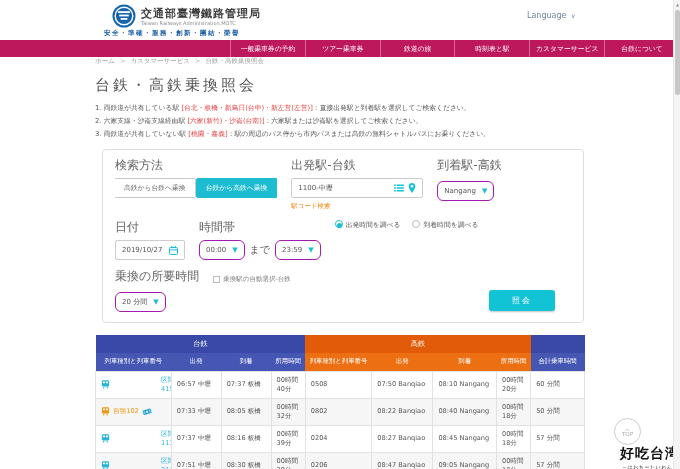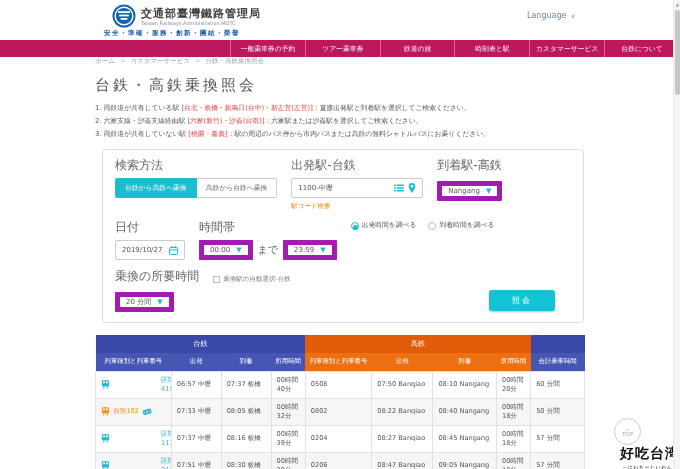--- a/index.html
+++ b/index.html
@@ -46,28 +46,28 @@
   .toggle-btn.active { background:#1cbcd1; color:#fff; border:1px solid #1cbcd1; border-radius:2px 0 0 2px; }
   .toggle-btn.inactive { background:#fff; color:#666; border:1px solid #ccc; border-left:none; border-radius:0 2px 2px 0; }
 
   .inputbox { display:flex; align-items:center; height:20px; border:1px solid #ccc; border-radius:2px;
     background:#fff; padding:0 6px; font-size:7px; color:#555; }
   .inputbox .val { flex:1; }
   .dep-input { width:132px; }
   .icon-btn { margin-left:4px; cursor:pointer; display:flex; align-items:center; }
   .code-link { margin-top:4px; font-size:6.5px; color:#f08300; cursor:pointer; }
 
-  .selectbox { display:inline-flex; align-items:center; height:20px; border:5px solid #a21caf; border-radius:1px;
+  .selectbox { display:inline-flex; align-items:center; height:20px; border:1px solid #a21caf; border-radius:6px;
     background:#fff; padding:0 6px; font-size:7px; color:#555; cursor:pointer; }
   .selectbox .caret { color:#1cbcd1; font-size:7px; margin-left:6px; }
 
   .row2 { margin-top:8px; }
   .date-input { width:70px; }
   .radios { display:flex; align-items:flex-start; padding-top:1px; }
-  .radio { display:flex; align-items:flex-end; margin-right:12px; font-size:6.8px; color:#555; cursor:pointer; }
+  .radio { display:flex; align-items:flex-start; margin-right:12px; font-size:6.8px; color:#555; cursor:pointer; }
   .rdot { width:8px; height:8px; border-radius:50%; border:1px solid #bbb; margin-right:3px; position:relative; background:#fff; }
   .radio.checked .rdot { border-color:#1cbcd1; }
   .radio.checked .rdot::after { content:""; position:absolute; left:1.5px; top:1.5px; width:5px; height:5px; border-radius:50%; background:#1cbcd1; }
   .until { font-size:10px; color:#555; margin:0 5px; align-self:center; }
 
   .row3 { margin-top:8px; }
   .checkline { display:flex; align-items:center; font-size:6.5px; color:#777; margin-left:14px; padding-top:1px; cursor:pointer; }
   .cbox { width:7px; height:7px; border:1px solid #bbb; background:#fff; margin-right:3px; }
 
   .search-btn { position:absolute; right:28px; bottom:11px; width:66px; height:21px; background:#12c3d5;
@@ -165,22 +165,22 @@
         <span>3. 両鉄道が共有していない駅 </span><span class="hl">[桃園・嘉義]</span><span>：駅の周辺のバス停から市内バスまたは高鉄の無料シャトルバスにお乗りください。</span>
       </div>
     </div>
 
     <div class="form-box">
 
       <div class="frow">
         <div class="fgroup">
           <div class="flabel">検索方法</div>
           <div class="toggle">
+            <div class="toggle-btn inactive">高鉄から台鉄へ乗換</div>
             <div class="toggle-btn active">台鉄から高鉄へ乗換</div>
-            <div class="toggle-btn inactive">高鉄から台鉄へ乗換</div>
           </div>
         </div>
 
         <div class="fgroup">
           <div class="flabel">出発駅-台鉄</div>
           <div class="inputbox dep-input">
             <span class="val">1100-中壢</span>
             <span class="icon-btn">
               <svg width="10" height="8" viewBox="0 0 10 8">
                   <g fill="#12c3d5">

